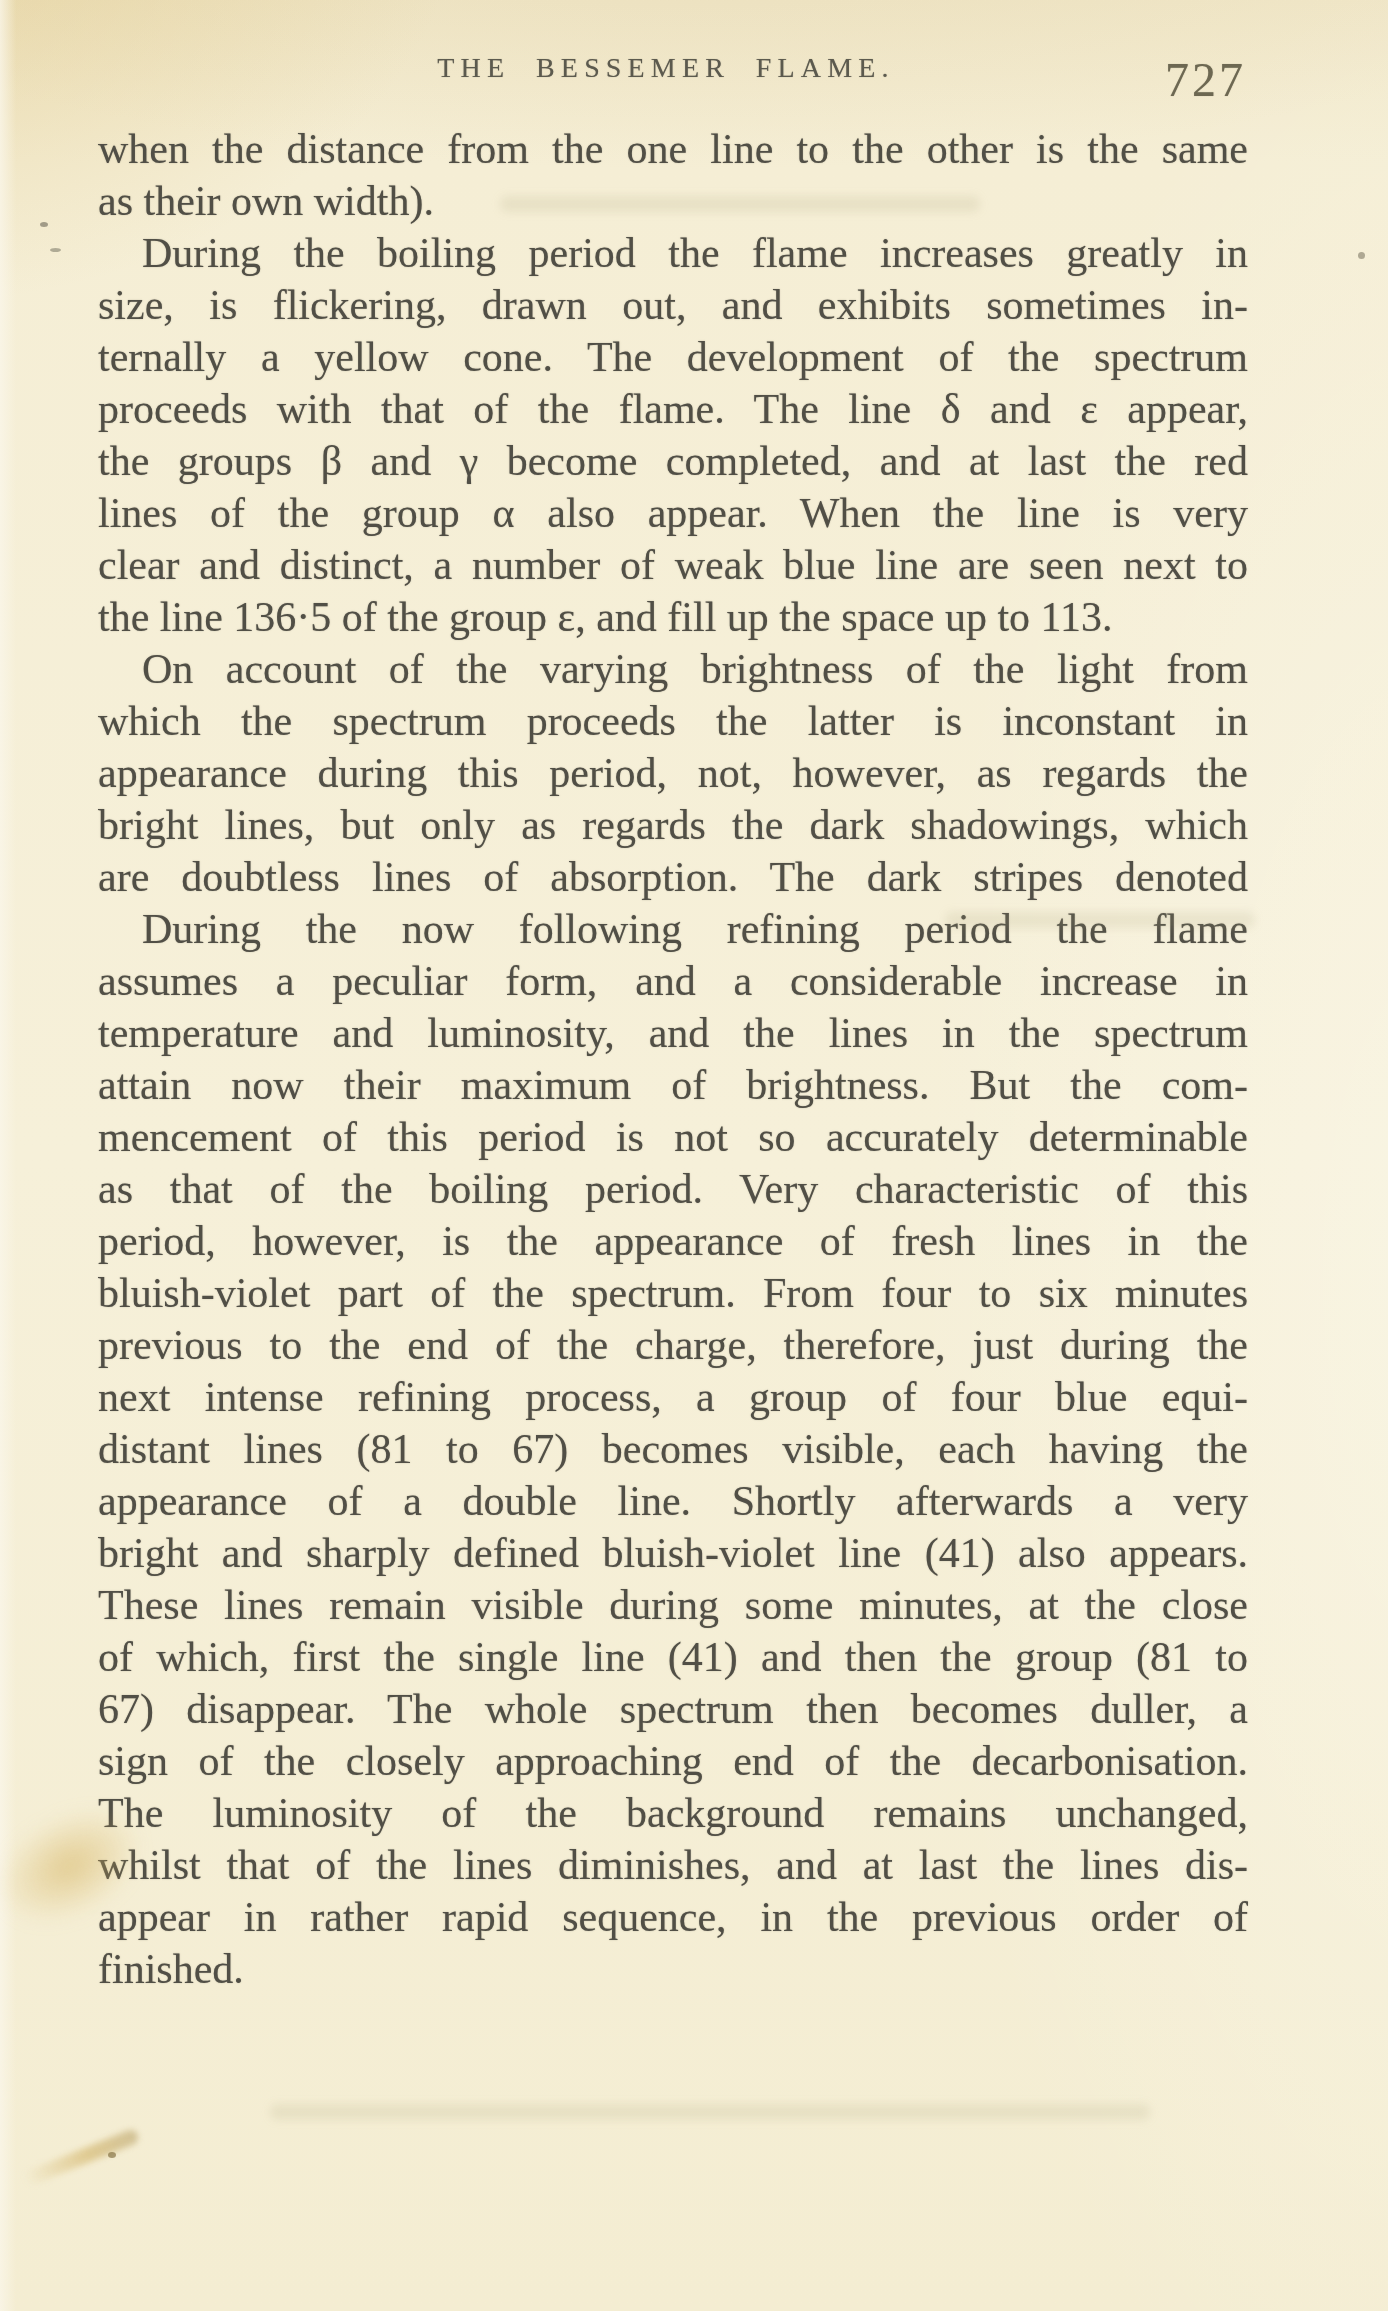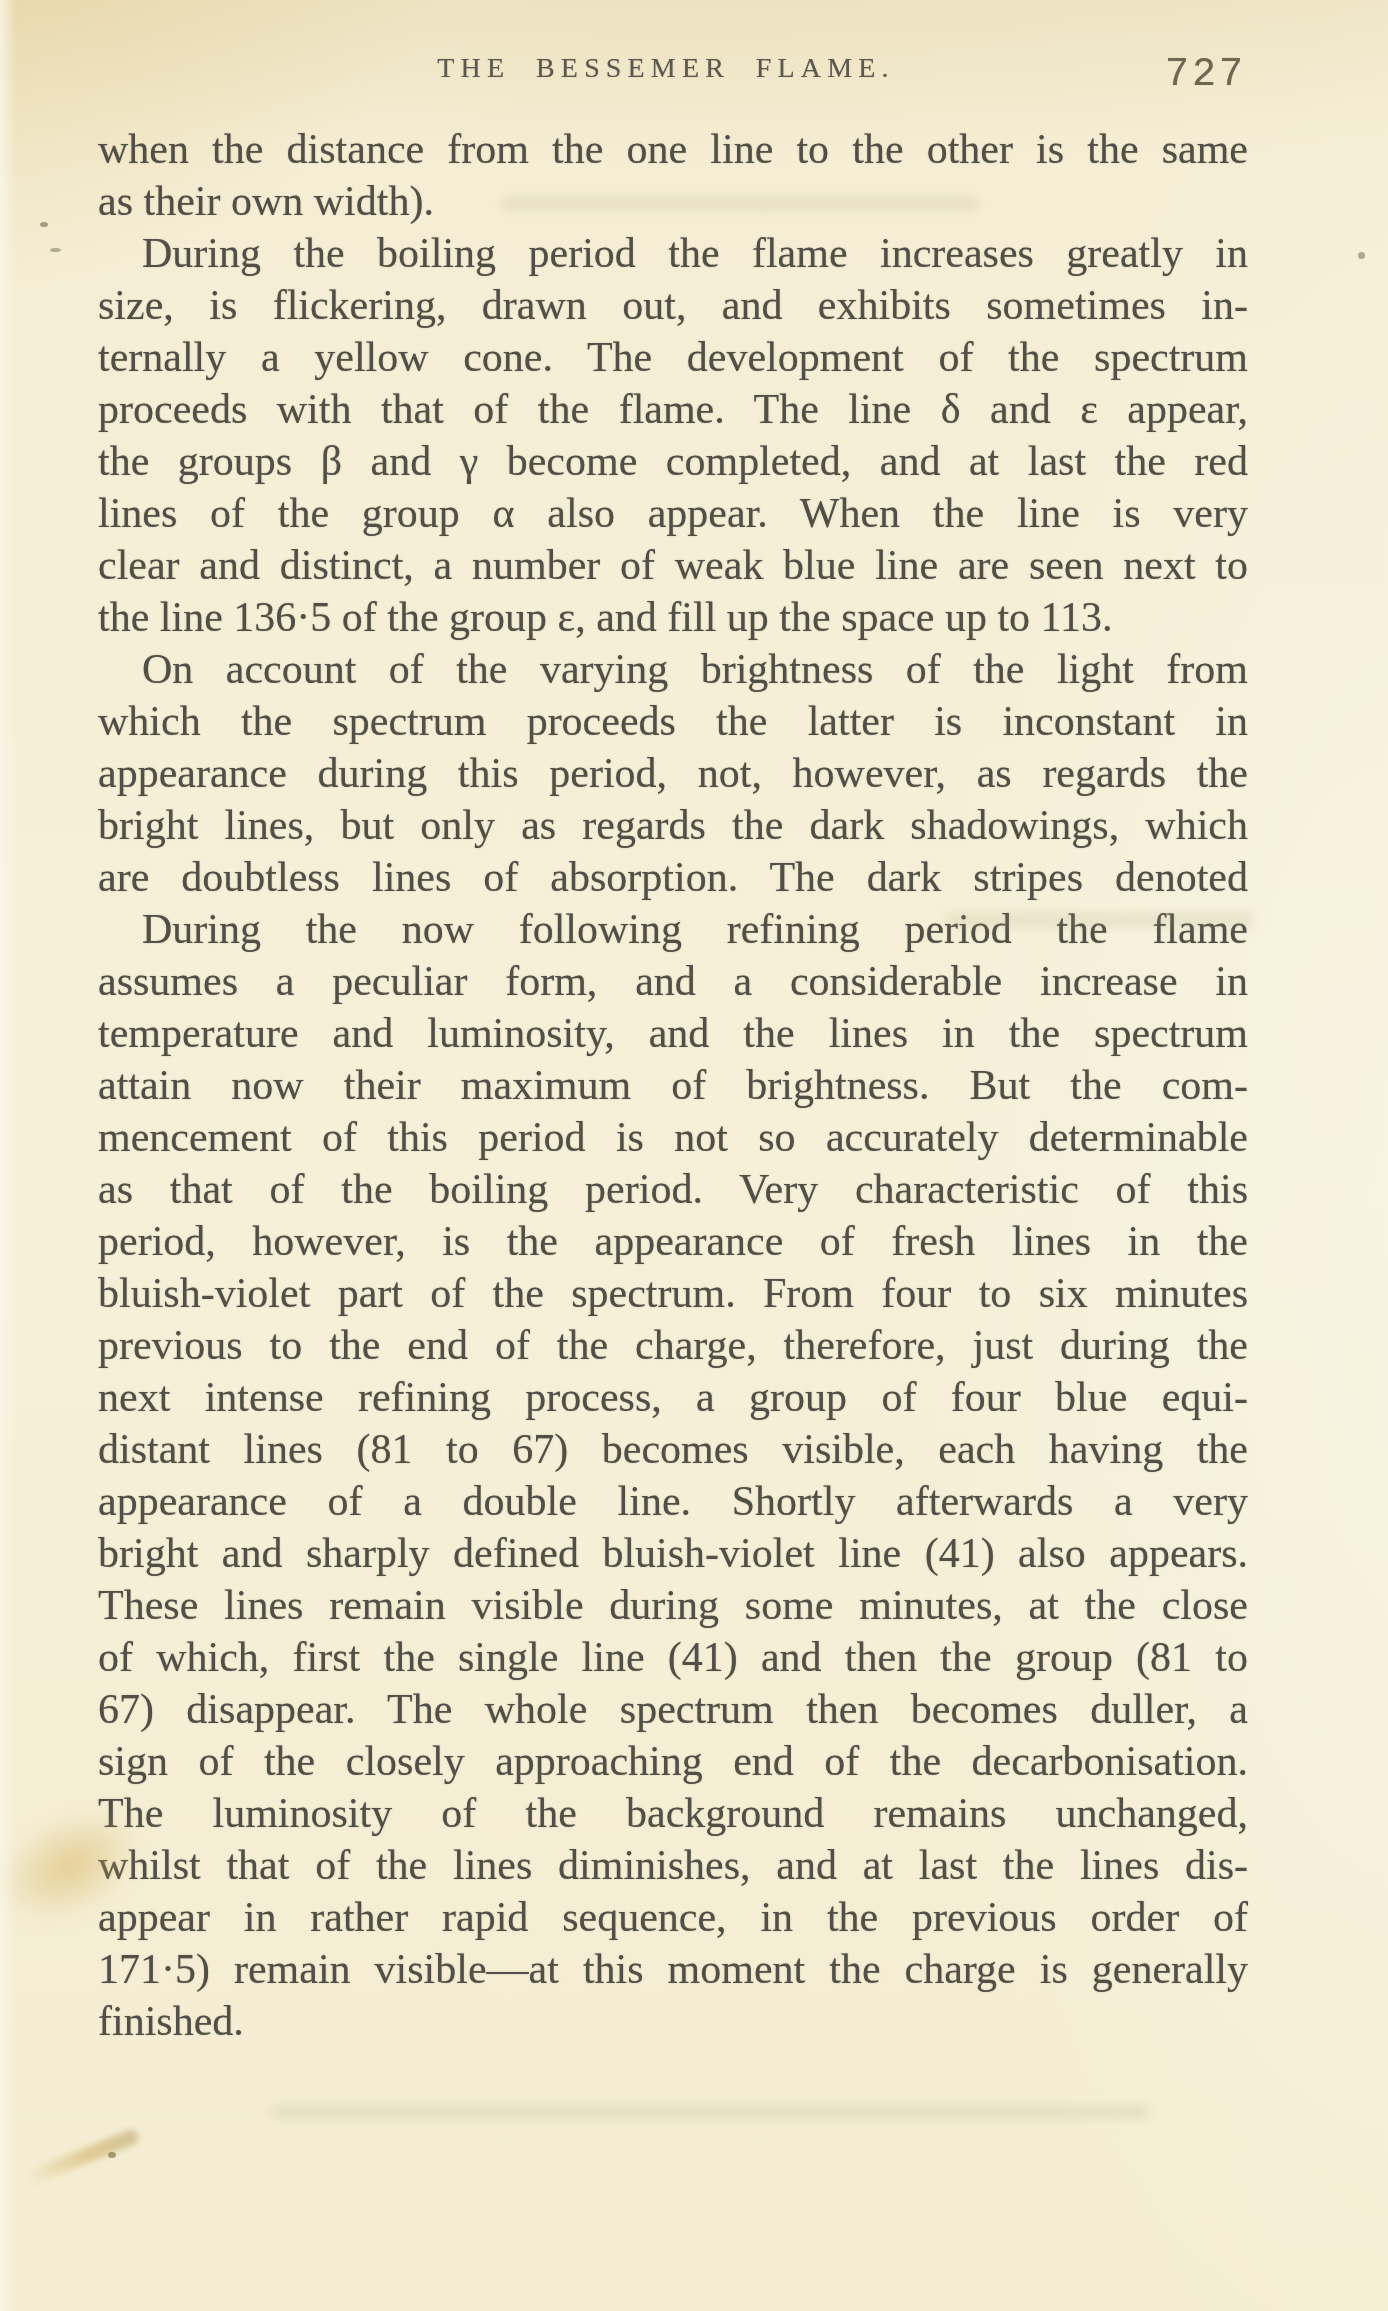--- a/index.html
+++ b/index.html
@@ -13,22 +13,22 @@
       radial-gradient(760px 1900px at 104% 55%, rgba(255,255,249,.30), rgba(255,255,249,0) 70%),
       linear-gradient(180deg, #f1e8ca 0%, #f5eed5 7%, #f6f0d9 50%, #f4edd2 100%);
   }
   .running-header{position:absolute;top:8px;left:0;width:100%;height:100px;}
   .header-title{
     position:absolute;top:44px;left:0;right:56px;text-align:center;
     font-size:28px;letter-spacing:.22em;word-spacing:.45em;color:#5c5a4e;
     text-shadow:0 0 1px rgba(92,90,78,.5);
   }
   .page-number{
-    position:absolute;top:44px;right:142px;font-size:40px;color:#6d6852;
-    letter-spacing:3px;text-shadow:0 0 1px rgba(109,104,82,.45);font-family:Liberation Mono, monospace;
+    position:absolute;top:44px;right:142px;font-size:48px;color:#6d6852;
+    letter-spacing:3px;text-shadow:0 0 1px rgba(109,104,82,.45);
   }
   .text-block{
     position:absolute;left:98px;top:114px;width:1150px;
     font-size:42px;line-height:52px;color:#514f46;
     text-shadow:0 0 1.2px rgba(86,82,68,.5);
     margin-top:9px;
   }
   .line{text-align:justify;text-align-last:justify;height:52px;}
   .line.last{text-align-last:left;}
   .line.indent{text-indent:44px;}
@@ -92,21 +92,20 @@
       <div class="line">distant lines (81 to 67) becomes visible, each having the</div>
       <div class="line">appearance of a double line. Shortly afterwards a very</div>
       <div class="line">bright and sharply defined bluish-violet line (41) also appears.</div>
       <div class="line">These lines remain visible during some minutes, at the close</div>
       <div class="line">of which, first the single line (41) and then the group (81 to</div>
       <div class="line">67) disappear. The whole spectrum then becomes duller, a</div>
       <div class="line">sign of the closely approaching end of the decarbonisation.</div>
       <div class="line">The luminosity of the background remains unchanged,</div>
       <div class="line">whilst that of the lines diminishes, and at last the lines dis-</div>
       <div class="line">appear in rather rapid sequence, in the previous order of</div>
-      <div class="line">171·5) remain visible—at this moment the charge is generally</div>
       <div class="line last">finished.</div>
     </div>
 
   <div class="stain-left"></div>
   <div class="streak"></div>
   <div class="speck s1"></div>
   <div class="speck s2"></div>
   <div class="speck s3"></div>
   <div class="speck s4"></div>
   <div class="ghost g1"></div>

